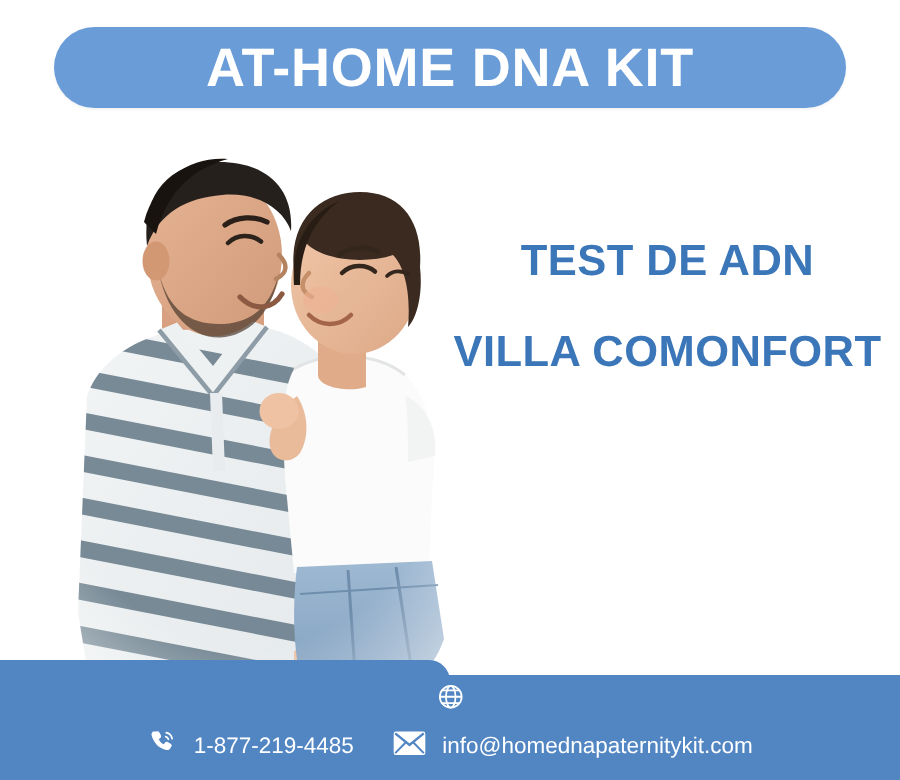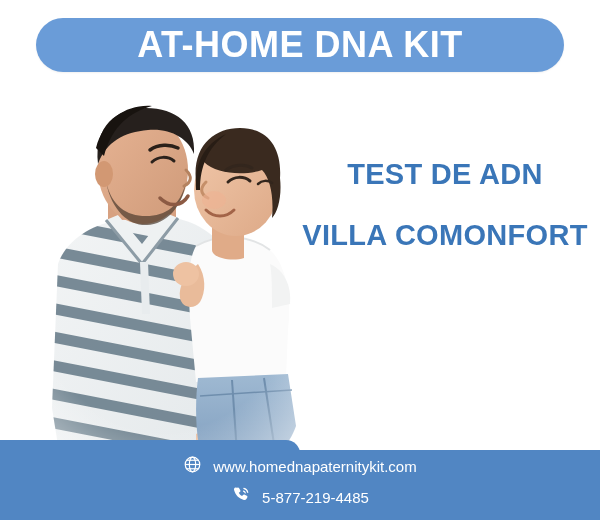--- a/index.html
+++ b/index.html
@@ -278,31 +278,41 @@
     <div class="footer-item">
       <span class="icon">
         <svg width="19" height="19" viewBox="0 0 24 24" fill="none" stroke="#ffffff" stroke-width="1.5">
           <circle cx="12" cy="12" r="9.2"></circle>
           <ellipse cx="12" cy="12" rx="4" ry="9.2"></ellipse>
           <line x1="2.8" y1="12" x2="21.2" y2="12"></line>
           <line x1="4.3" y1="6.6" x2="19.7" y2="6.6"></line>
           <line x1="4.3" y1="17.4" x2="19.7" y2="17.4"></line>
         </svg>
       </span>
-      <span class="footer-text">www.homednapaternitykit.com</span>
     </div>
   </div>
 
   <div class="footer-row footer-row-contact">
     <div class="footer-item">
       <span class="icon">
         <svg width="20" height="20" viewBox="0 0 24 24">
           <path d="M7.6 3.2c.8-.5 1.8-.2 2.2.6l1.3 2.4c.4.8.2 1.7-.5 2.2l-1.2.9c.7 1.8 2.2 3.3 4 4l.9-1.2c.5-.7 1.4-.9 2.2-.5l2.4 1.3c.8.4 1.1 1.4.6 2.2l-1 1.6c-.6 1-1.8 1.5-3 1.2C9.6 16.6 5.2 12.2 3.7 6.1c-.3-1.1.2-2.3 1.2-3z" fill="#ffffff"></path>
           <path d="M15.4 4.1c2.4.5 4.2 2.4 4.7 4.8" fill="none" stroke="#ffffff" stroke-width="1.4" stroke-linecap="round"></path>
           <path d="M15 7.3c1 .3 1.8 1.1 2.1 2.1" fill="none" stroke="#ffffff" stroke-width="1.4" stroke-linecap="round"></path>
         </svg>
       </span>
-      <span class="footer-text">5-877-219-4485</span>
+      <span class="footer-text">1-877-219-4485</span>
     </div>
 
+    <div class="footer-item">
+      <span class="icon">
+        <svg width="22" height="17" viewBox="0 0 24 18">
+          <rect x="0.5" y="0.5" width="23" height="17" rx="1.5" fill="#ffffff"></rect>
+          <path d="M1.6 1.8 L12 10.2 L22.4 1.8" fill="none" stroke="#5186c3" stroke-width="1.8"></path>
+          <path d="M1.6 16.2 L9 8.6" fill="none" stroke="#5186c3" stroke-width="1.5"></path>
+          <path d="M22.4 16.2 L15 8.6" fill="none" stroke="#5186c3" stroke-width="1.5"></path>
+        </svg>
+      </span>
+      <span class="footer-text">info@homednapaternitykit.com</span>
+    </div>
   </div>
 
 </div>
 
 </body></html>

